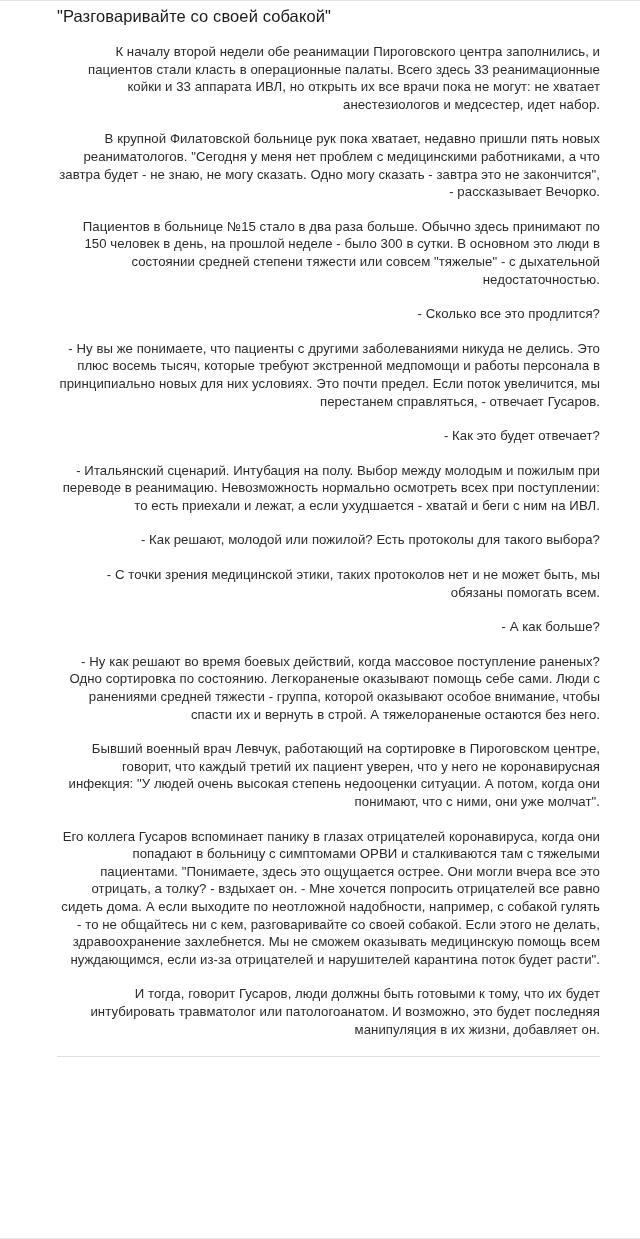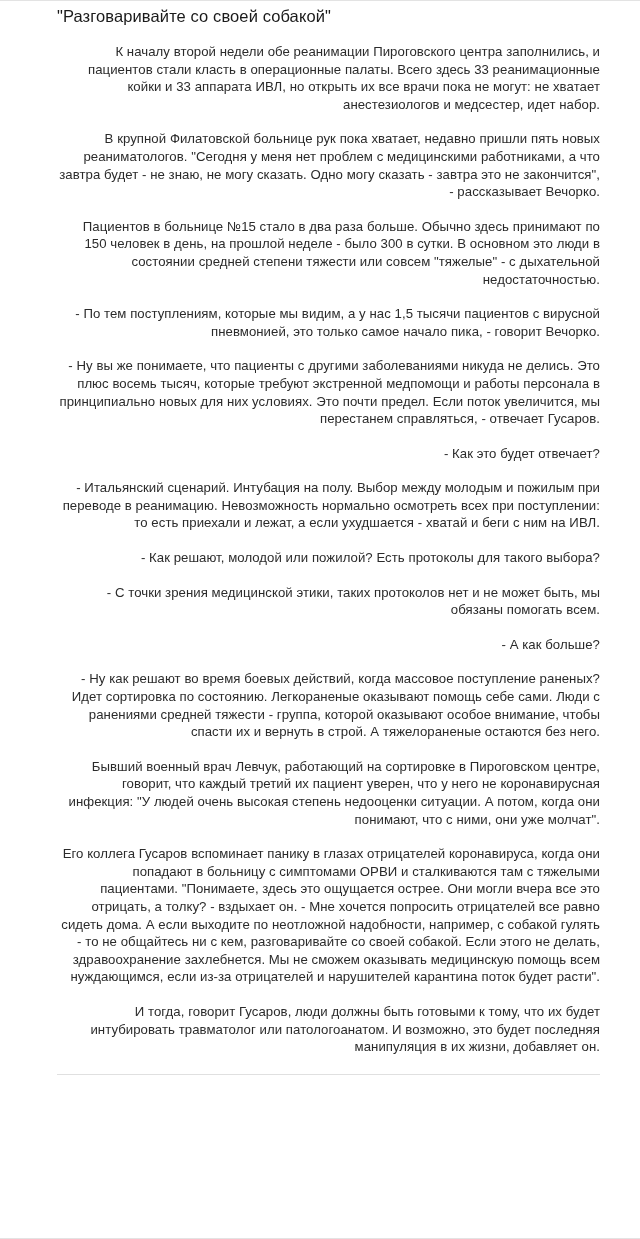--- a/index.html
+++ b/index.html
@@ -59,27 +59,27 @@
 </head>
 <body>
 
 <div class="page">
   <div class="content">
     <h1 class="article-title">"Разговаривайте со своей собакой"</h1>
     <div class="article-body">
         <p>К началу второй недели обе реанимации Пироговского центра заполнились, и пациентов стали класть в операционные палаты. Всего здесь 33 реанимационные койки и 33 аппарата ИВЛ, но открыть их все врачи пока не могут: не хватает анестезиологов и медсестер, идет набор.</p>
         <p>В крупной Филатовской больнице рук пока хватает, недавно пришли пять новых реаниматологов. "Сегодня у меня нет проблем с медицинскими работниками, а что завтра будет - не знаю, не могу сказать. Одно могу сказать - завтра это не закончится", - рассказывает Вечорко.</p>
         <p>Пациентов в больнице №15 стало в два раза больше. Обычно здесь принимают по 150 человек в день, на прошлой неделе - было 300 в сутки. В основном это люди в состоянии средней степени тяжести или совсем "тяжелые" - с дыхательной недостаточностью.</p>
-        <p>- По тем поступлениям, которые мы видим, а у нас 1,5 тысячи пациентов с вирусной пневмонией, это только самое начало пика, - говорит Вечорко.</p>
+        <p>- Сколько все это продлится?</p>
         <p>- Ну вы же понимаете, что пациенты с другими заболеваниями никуда не делись. Это плюс восемь тысяч, которые требуют экстренной медпомощи и работы персонала в принципиально новых для них условиях. Это почти предел. Если поток увеличится, мы перестанем справляться, - отвечает Гусаров.</p>
         <p>- Как это будет отвечает?</p>
         <p>- Итальянский сценарий. Интубация на полу. Выбор между молодым и пожилым при переводе в реанимацию. Невозможность нормально осмотреть всех при поступлении: то есть приехали и лежат, а если ухудшается - хватай и беги с ним на ИВЛ.</p>
         <p>- Как решают, молодой или пожилой? Есть протоколы для такого выбора?</p>
         <p>- С точки зрения медицинской этики, таких протоколов нет и не может быть, мы обязаны помогать всем.</p>
         <p>- А как больше?</p>
-        <p>- Ну как решают во время боевых действий, когда массовое поступление раненых? Идет сортировка по состоянию. Легкораненые оказывают помощь себе сами. Люди с ранениями средней тяжести - группа, которой оказывают особое внимание, чтобы спасти их и вернуть в строй. А тяжелораненые остаются без него.</p>
+        <p>- Ну как решают во время боевых действий, когда массовое поступление раненых? Одно сортировка по состоянию. Легкораненые оказывают помощь себе сами. Люди с ранениями средней тяжести - группа, которой оказывают особое внимание, чтобы спасти их и вернуть в строй. А тяжелораненые остаются без него.</p>
         <p>Бывший военный врач Левчук, работающий на сортировке в Пироговском центре, говорит, что каждый третий их пациент уверен, что у него не коронавирусная инфекция: "У людей очень высокая степень недооценки ситуации. А потом, когда они понимают, что с ними, они уже молчат".</p>
         <p>Его коллега Гусаров вспоминает панику в глазах отрицателей коронавируса, когда они попадают в больницу с симптомами ОРВИ и сталкиваются там с тяжелыми пациентами. "Понимаете, здесь это ощущается острее. Они могли вчера все это отрицать, а толку? - вздыхает он. - Мне хочется попросить отрицателей все равно сидеть дома. А если выходите по неотложной надобности, например, с собакой гулять - то не общайтесь ни с кем, разговаривайте со своей собакой. Если этого не делать, здравоохранение захлебнется. Мы не сможем оказывать медицинскую помощь всем нуждающимся, если из-за отрицателей и нарушителей карантина поток будет расти".</p>
         <p>И тогда, говорит Гусаров, люди должны быть готовыми к тому, что их будет интубировать травматолог или патологоанатом. И возможно, это будет последняя манипуляция в их жизни, добавляет он.</p>
       </div>
   </div>
   <div class="divider"></div>
 </div>
 
 </body></html>

